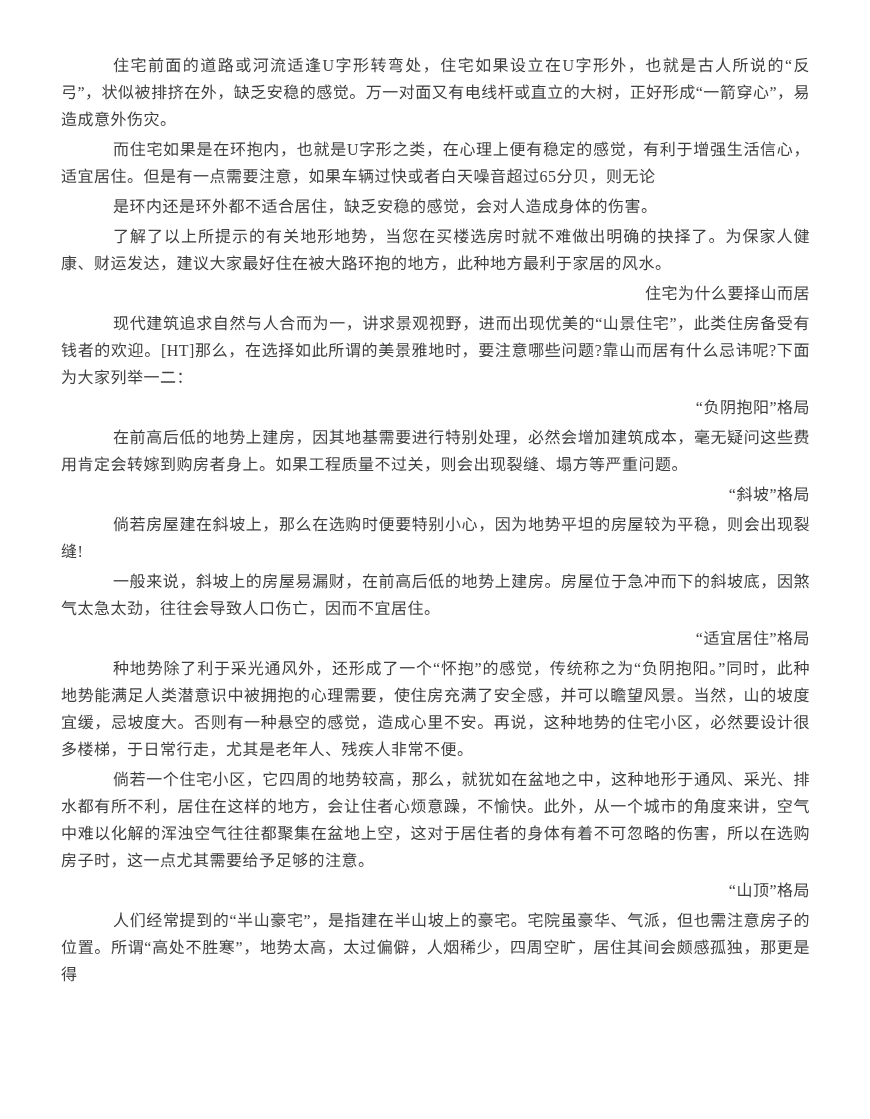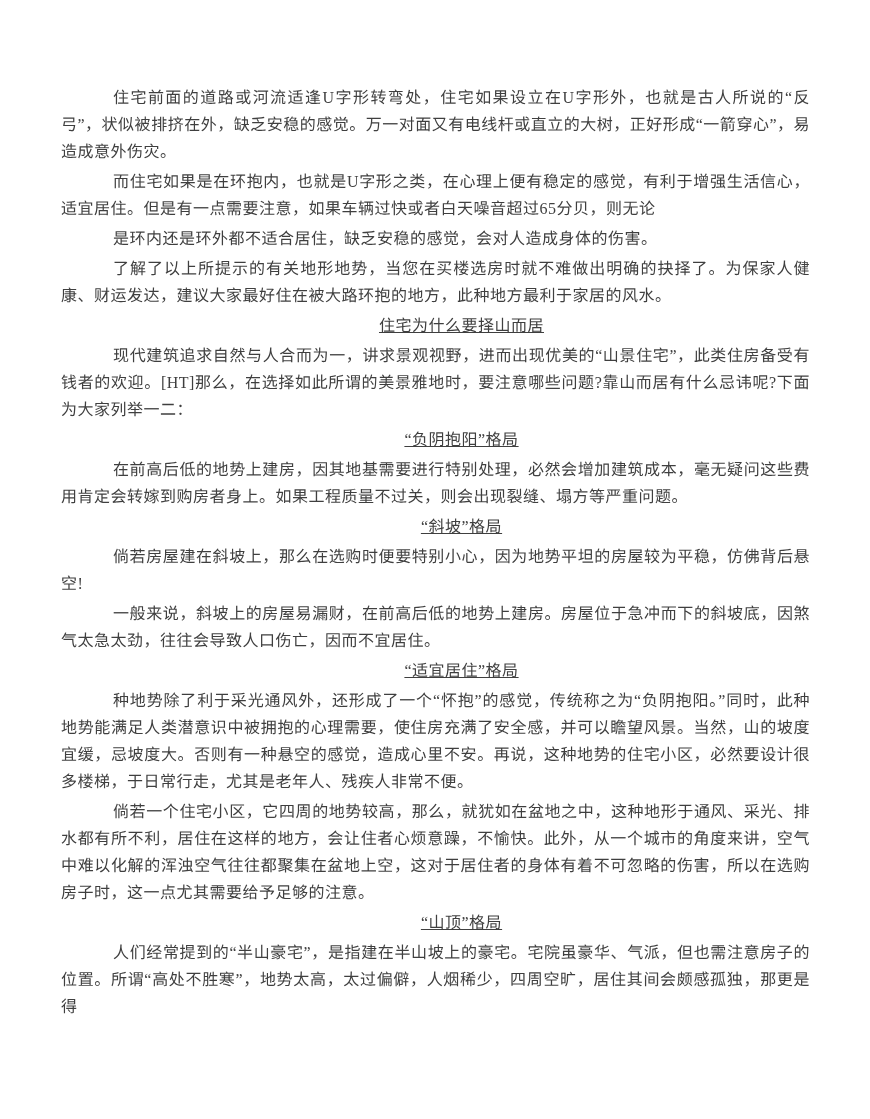--- a/index.html
+++ b/index.html
@@ -7,53 +7,52 @@
     padding: 0;
     background: #ffffff;
   }
   .page {
     position: relative;
     width: 870px;
     height: 1119px;
     background: #ffffff;
     overflow: hidden;
     box-sizing: border-box;
-    padding: 84px 60px 0 61px;
+    padding: 52px 60px 0 61px;
     border-radius: 10px;
   }
   .block {
     margin: 0 0 3px 0;
     font-family: "Liberation Serif", "DejaVu Serif", serif;
     font-size: 16px;
     line-height: 27px;
     color: #3f3f3f;
     text-align: justify;
     text-indent: 52px;
     letter-spacing: 0.5px;
   }
   .heading {
-    text-align: center;
-    text-decoration: underline;
+    text-align: right;
   }
 </style>
 </head>
 <body>
 
 <div class="page">
   <div>
       <p class="block para">住宅前面的道路或河流适逢U字形转弯处，住宅如果设立在U字形外，也就是古人所说的“反弓”，状似被排挤在外，缺乏安稳的感觉。万一对面又有电线杆或直立的大树，正好形成“一箭穿心”，易造成意外伤灾。</p>
       <p class="block para">而住宅如果是在环抱内，也就是U字形之类，在心理上便有稳定的感觉，有利于增强生活信心，适宜居住。但是有一点需要注意，如果车辆过快或者白天噪音超过65分贝，则无论</p>
       <p class="block para">是环内还是环外都不适合居住，缺乏安稳的感觉，会对人造成身体的伤害。</p>
       <p class="block para">了解了以上所提示的有关地形地势，当您在买楼选房时就不难做出明确的抉择了。为保家人健康、财运发达，建议大家最好住在被大路环抱的地方，此种地方最利于家居的风水。</p>
       <p class="block heading">住宅为什么要择山而居</p>
       <p class="block para">现代建筑追求自然与人合而为一，讲求景观视野，进而出现优美的“山景住宅”，此类住房备受有钱者的欢迎。[HT]那么，在选择如此所谓的美景雅地时，要注意哪些问题?靠山而居有什么忌讳呢?下面为大家列举一二：</p>
       <p class="block heading">“负阴抱阳”格局</p>
       <p class="block para">在前高后低的地势上建房，因其地基需要进行特别处理，必然会增加建筑成本，毫无疑问这些费用肯定会转嫁到购房者身上。如果工程质量不过关，则会出现裂缝、塌方等严重问题。</p>
       <p class="block heading">“斜坡”格局</p>
-      <p class="block para">倘若房屋建在斜坡上，那么在选购时便要特别小心，因为地势平坦的房屋较为平稳，仿佛背后悬空!</p>
+      <p class="block para">倘若房屋建在斜坡上，那么在选购时便要特别小心，因为地势平坦的房屋较为平稳，则会出现裂缝!</p>
       <p class="block para">一般来说，斜坡上的房屋易漏财，在前高后低的地势上建房。房屋位于急冲而下的斜坡底，因煞气太急太劲，往往会导致人口伤亡，因而不宜居住。</p>
       <p class="block heading">“适宜居住”格局</p>
       <p class="block para">种地势除了利于采光通风外，还形成了一个“怀抱”的感觉，传统称之为“负阴抱阳。”同时，此种地势能满足人类潜意识中被拥抱的心理需要，使住房充满了安全感，并可以瞻望风景。当然，山的坡度宜缓，忌坡度大。否则有一种悬空的感觉，造成心里不安。再说，这种地势的住宅小区，必然要设计很多楼梯，于日常行走，尤其是老年人、残疾人非常不便。</p>
       <p class="block para">倘若一个住宅小区，它四周的地势较高，那么，就犹如在盆地之中，这种地形于通风、采光、排水都有所不利，居住在这样的地方，会让住者心烦意躁，不愉快。此外，从一个城市的角度来讲，空气中难以化解的浑浊空气往往都聚集在盆地上空，这对于居住者的身体有着不可忽略的伤害，所以在选购房子时，这一点尤其需要给予足够的注意。</p>
       <p class="block heading">“山顶”格局</p>
       <p class="block para">人们经常提到的“半山豪宅”，是指建在半山坡上的豪宅。宅院虽豪华、气派，但也需注意房子的位置。所谓“高处不胜寒”，地势太高，太过偏僻，人烟稀少，四周空旷，居住其间会颇感孤独，那更是得</p>
     </div>
 </div>
 
 </body></html>

